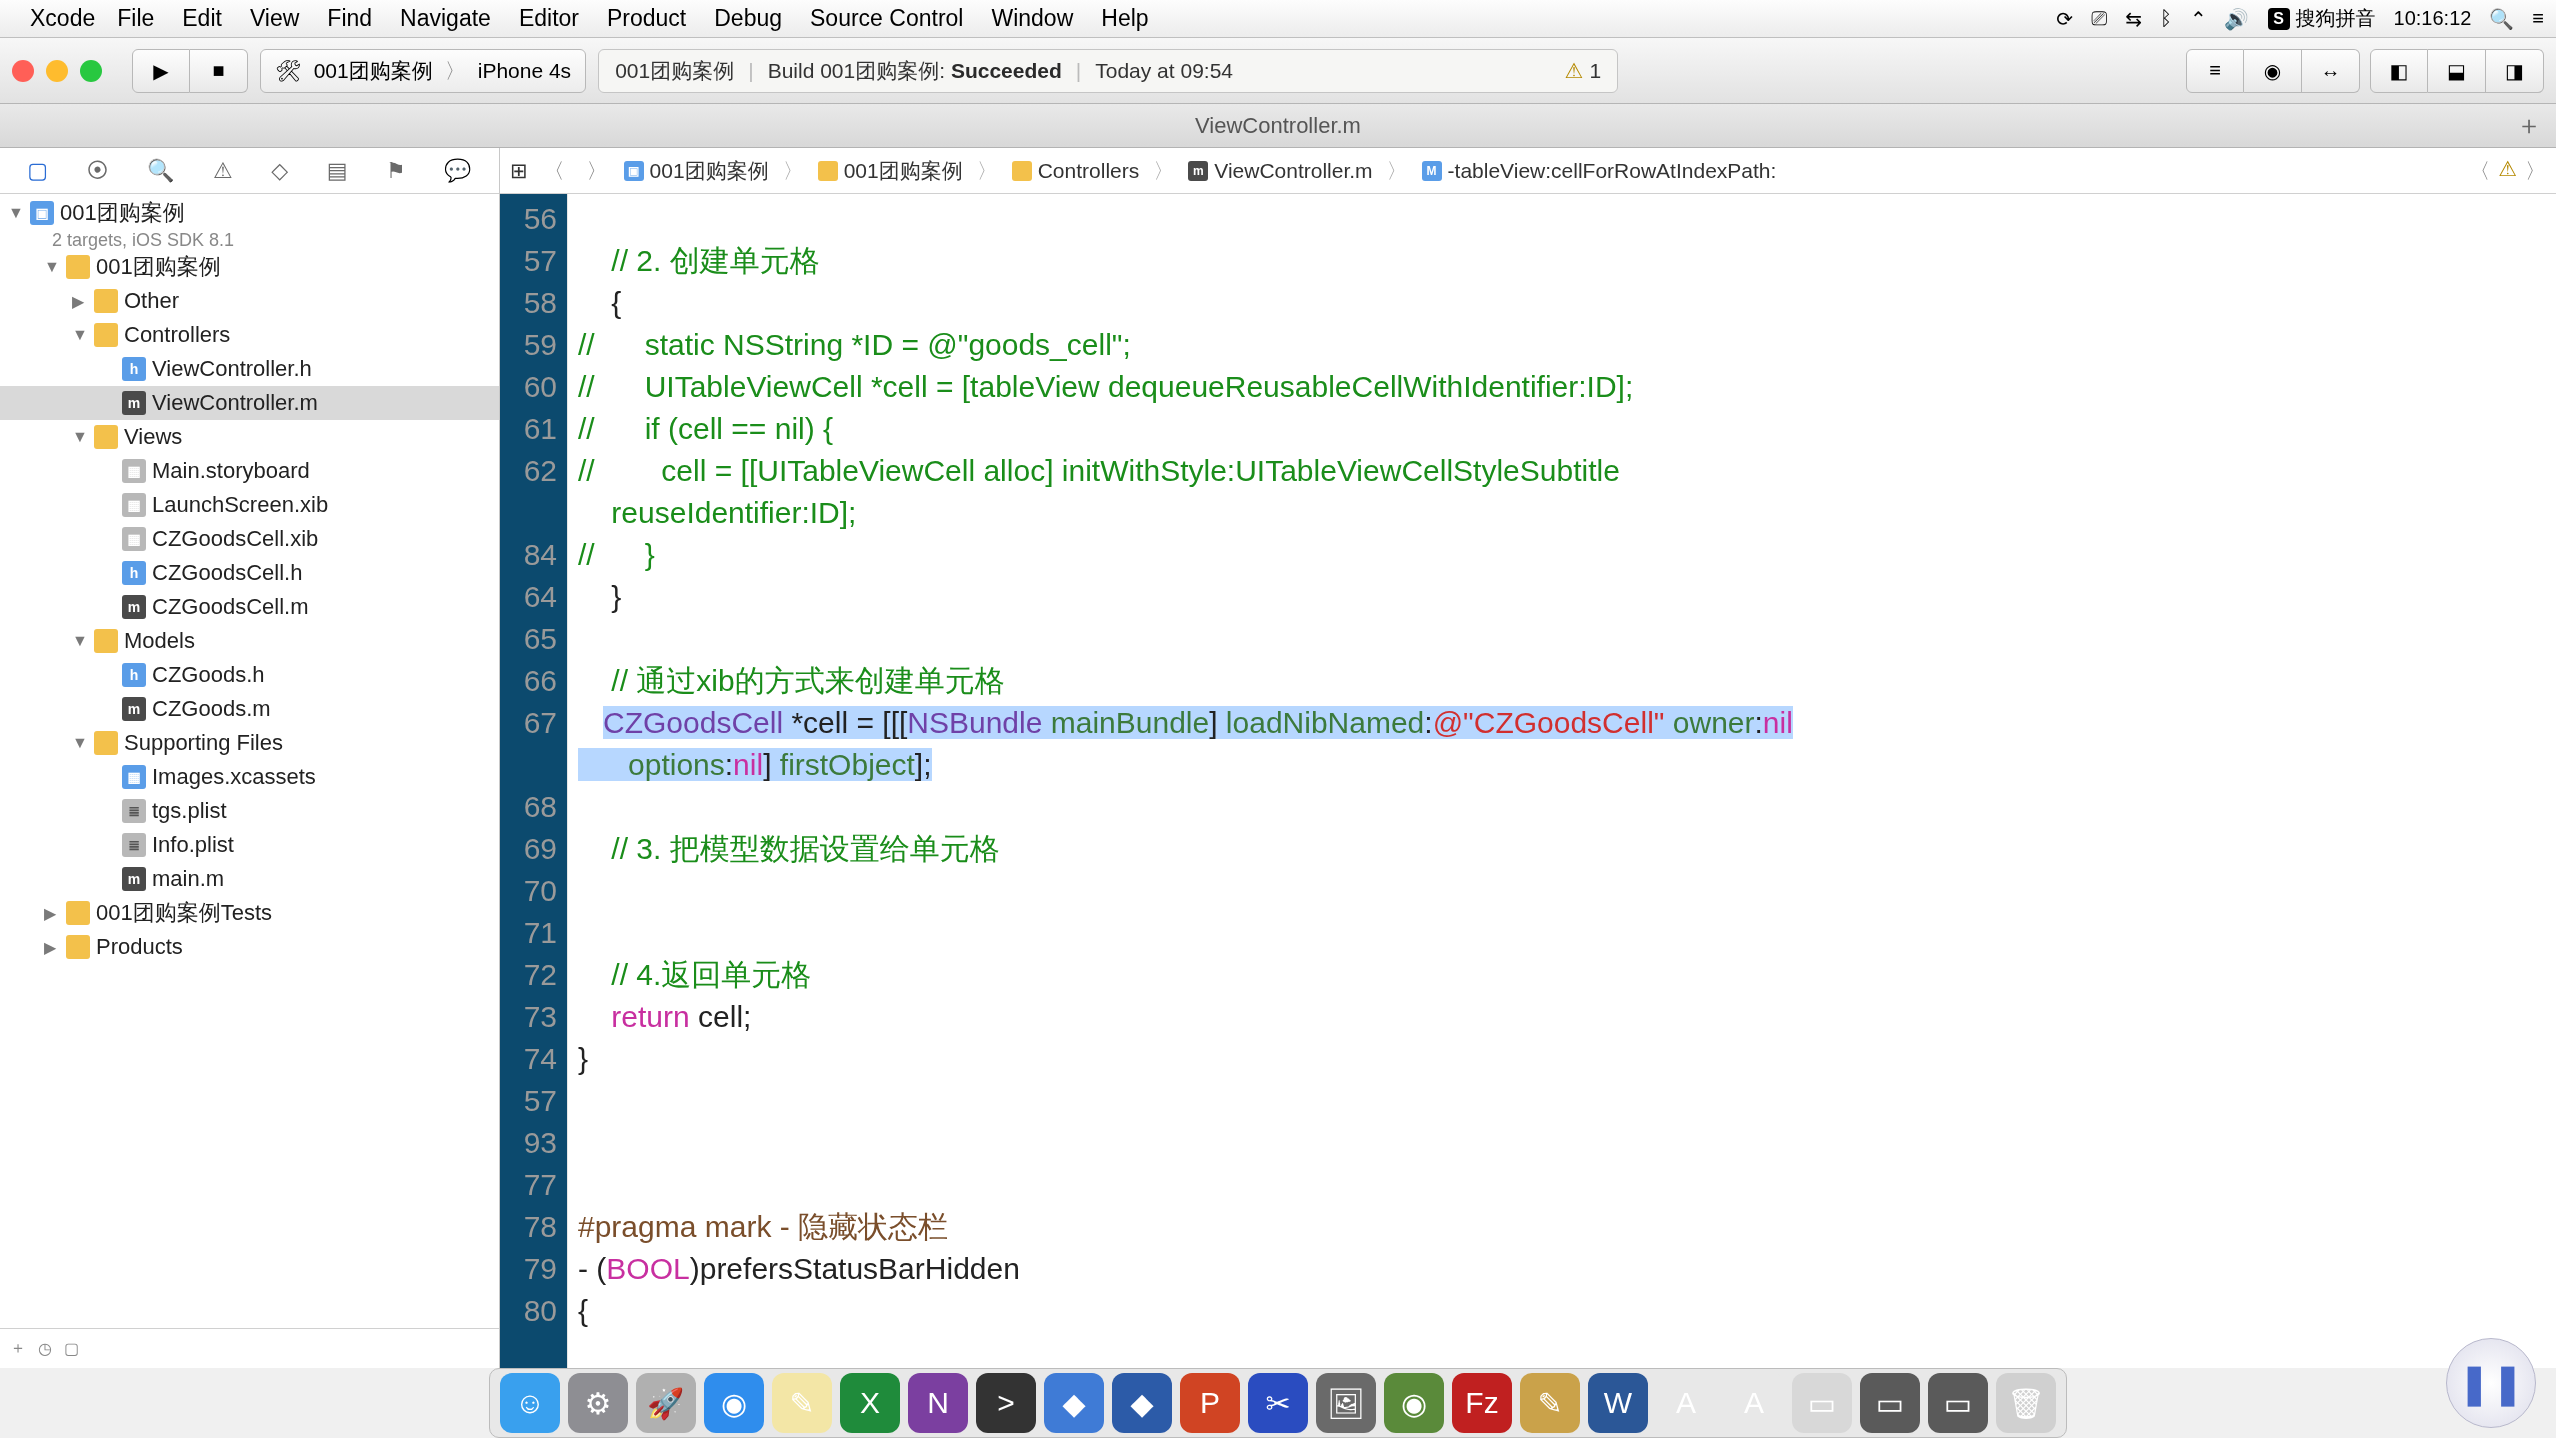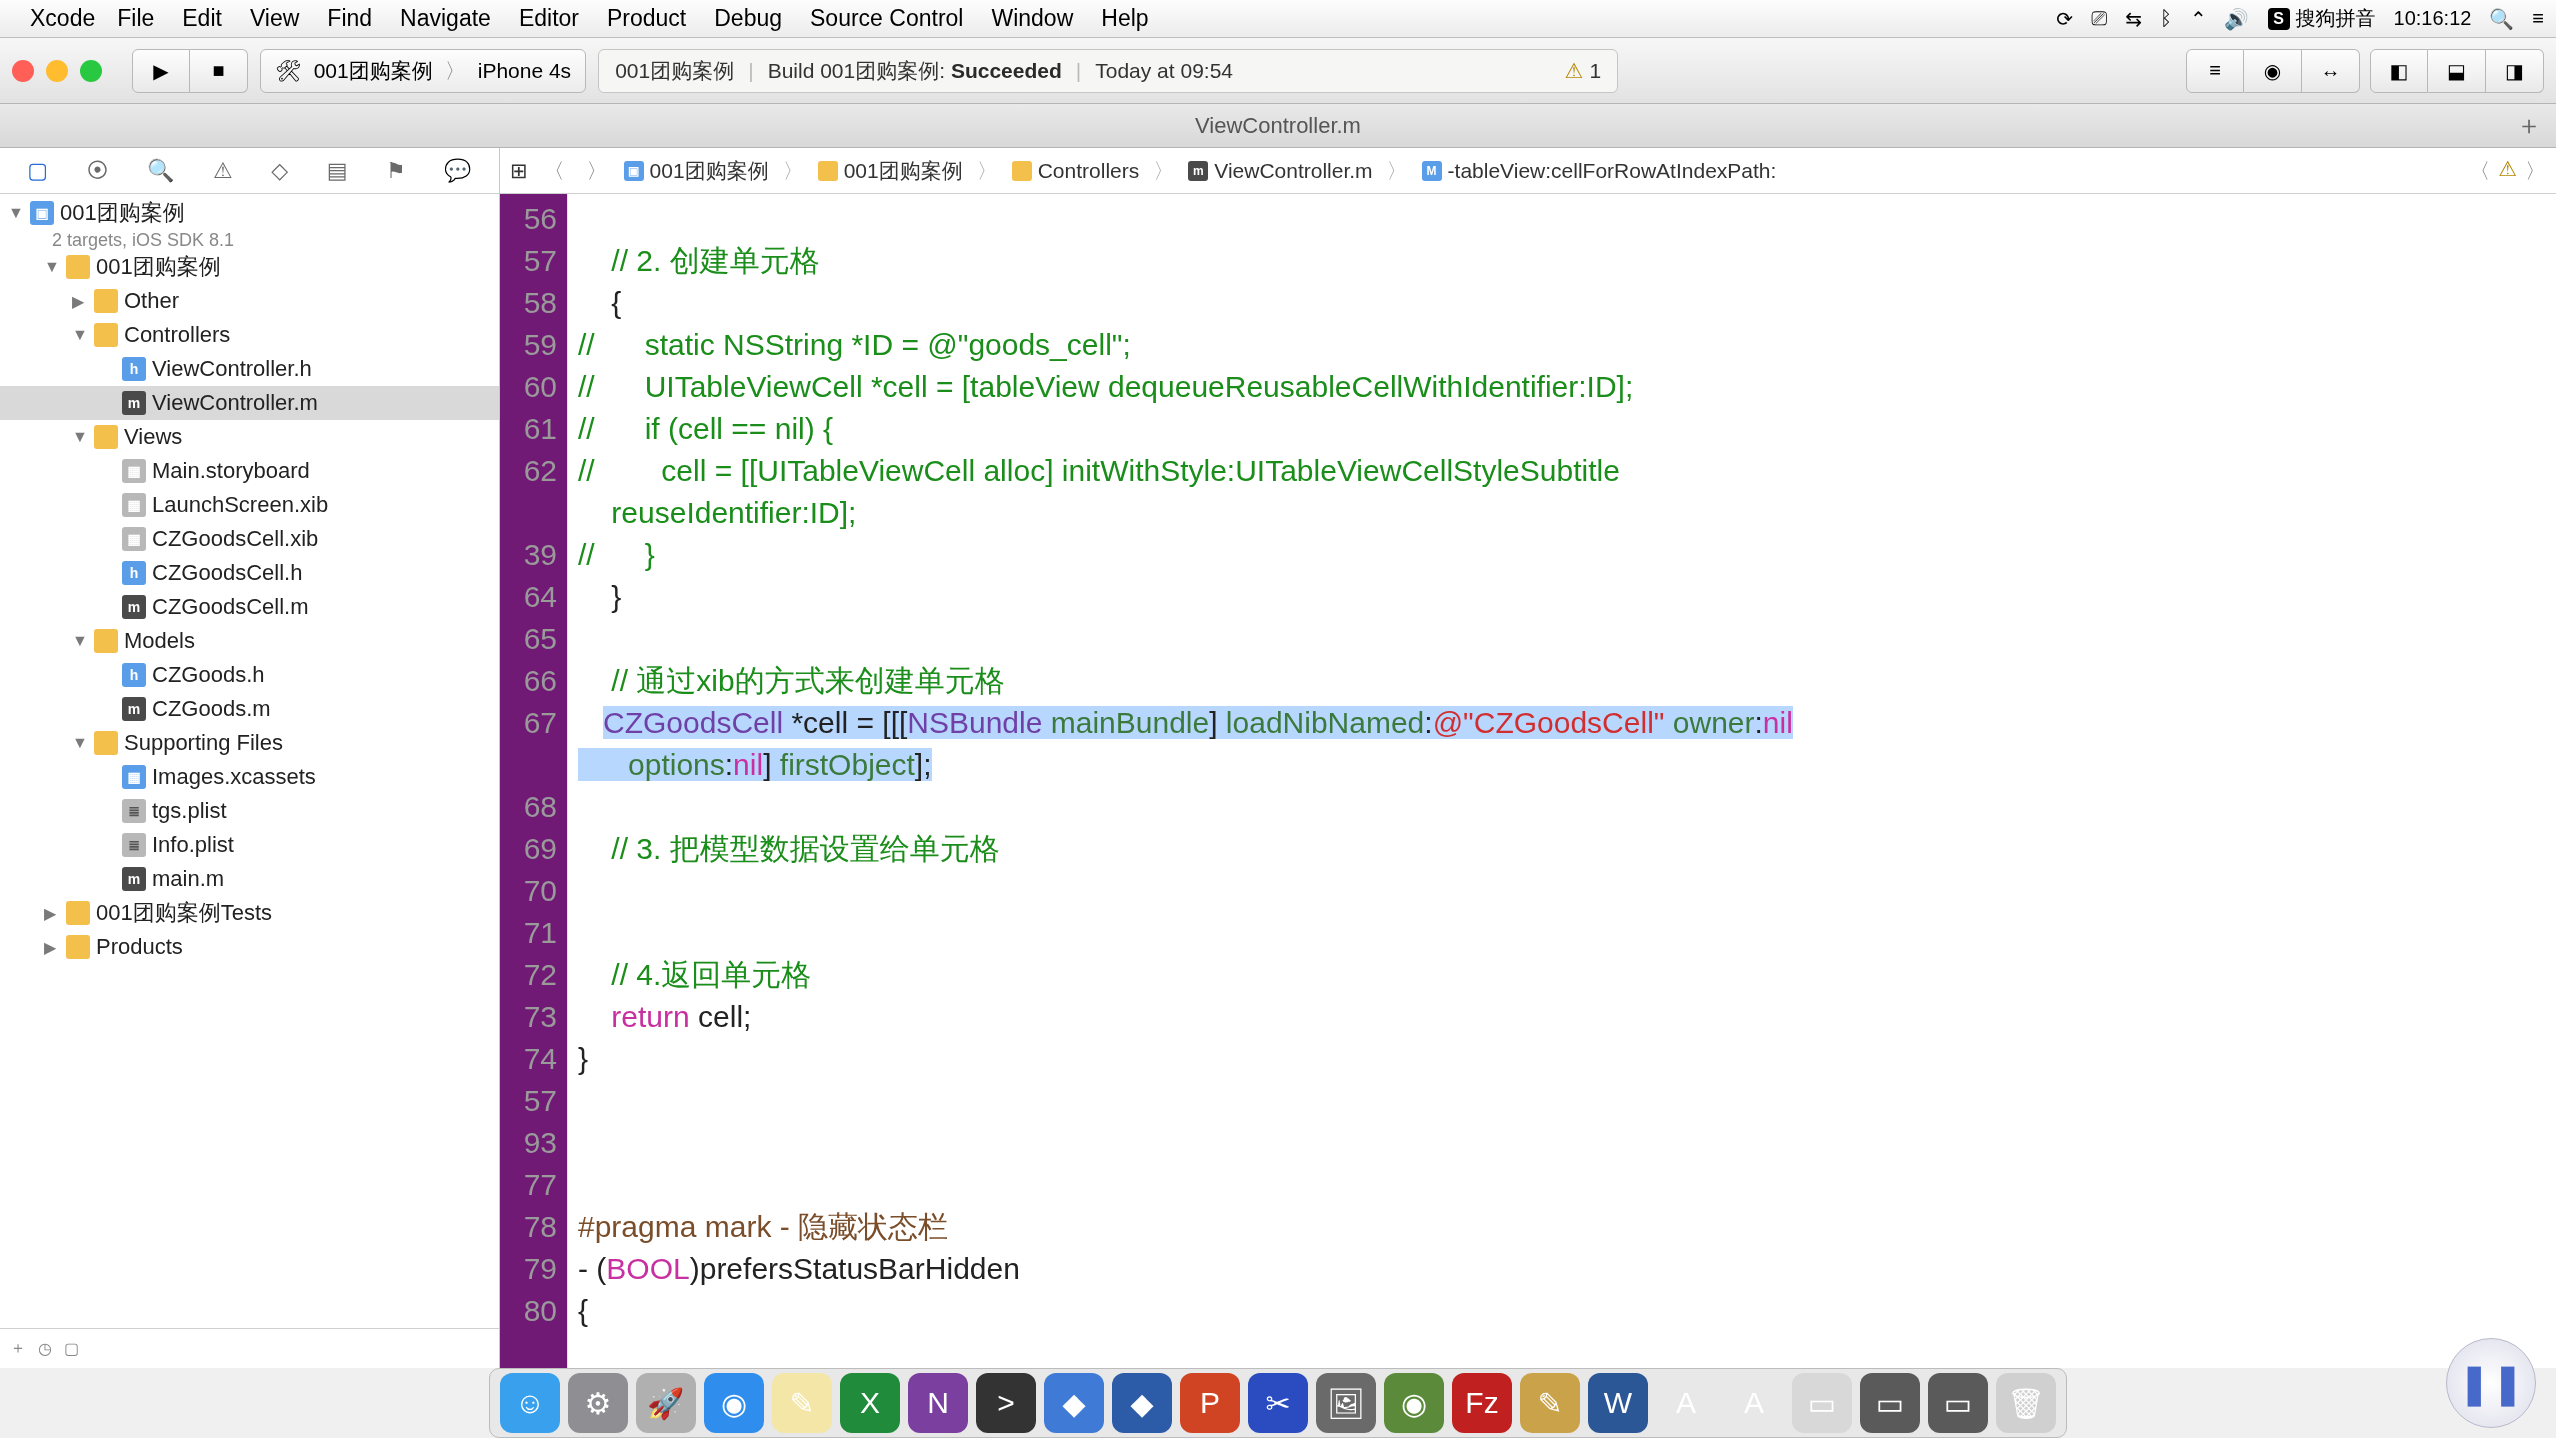--- a/index.html
+++ b/index.html
@@ -66,21 +66,21 @@
 .nav-filter input{flex:1;border:none;outline:none;font-size:18px;}
 
 
 .editor{flex:1;display:flex;flex-direction:column;background:#fff;}
 .jumpbar{height:46px;border-bottom:1px solid #d0d0d0;display:flex;align-items:center;padding:0 10px;gap:10px;font-size:21px;color:#333;}
 .jumpbar .nav-arrow{color:#888;padding:0 6px;}
 .jumpbar .crumb{display:flex;align-items:center;gap:6px;}
 .jumpbar .chev{color:#aaa;margin:0 4px;}
 .jumpbar .right-issues{margin-left:auto;display:flex;gap:8px;color:#888;}
 .code-area{flex:1;display:flex;overflow:hidden;font-family:Menlo,Consolas,monospace;font-size:30px;line-height:42px;}
-.gutter{width:68px;text-align:right;color:#9a9a9a;background:#701a75;border-right:1px solid #e6e6e6;padding-right:10px;padding-top:4px;}
+.gutter{width:68px;text-align:right;color:#9a9a9a;background:#0c4a6e;border-right:1px solid #e6e6e6;padding-right:10px;padding-top:4px;}
 .code{flex:1;padding-left:10px;padding-top:4px;white-space:pre;color:#222;overflow:auto;}
 .c-comment{color:#1a8d1a;}
 .c-keyword{color:#c82fa0;}
 .c-type{color:#6f41a7;}
 .c-string{color:#d12f2f;}
 .c-pragma{color:#7a4e2b;}
 .c-func{color:#3c7a3c;}
 .hl{background:#b7d7ff;text-align:center;}
 
 
@@ -346,21 +346,21 @@
     <div class="code-area">
       <div class="gutter" id="gutter">
           <div>56</div>
           <div>57</div>
           <div>58</div>
           <div>59</div>
           <div>60</div>
           <div>61</div>
           <div>62</div>
           <div>&nbsp;</div>
-          <div>39</div>
+          <div>84</div>
           <div>64</div>
           <div>65</div>
           <div>66</div>
           <div>67</div>
           <div>&nbsp;</div>
           <div>68</div>
           <div>69</div>
           <div>70</div>
           <div>71</div>
           <div>72</div>

